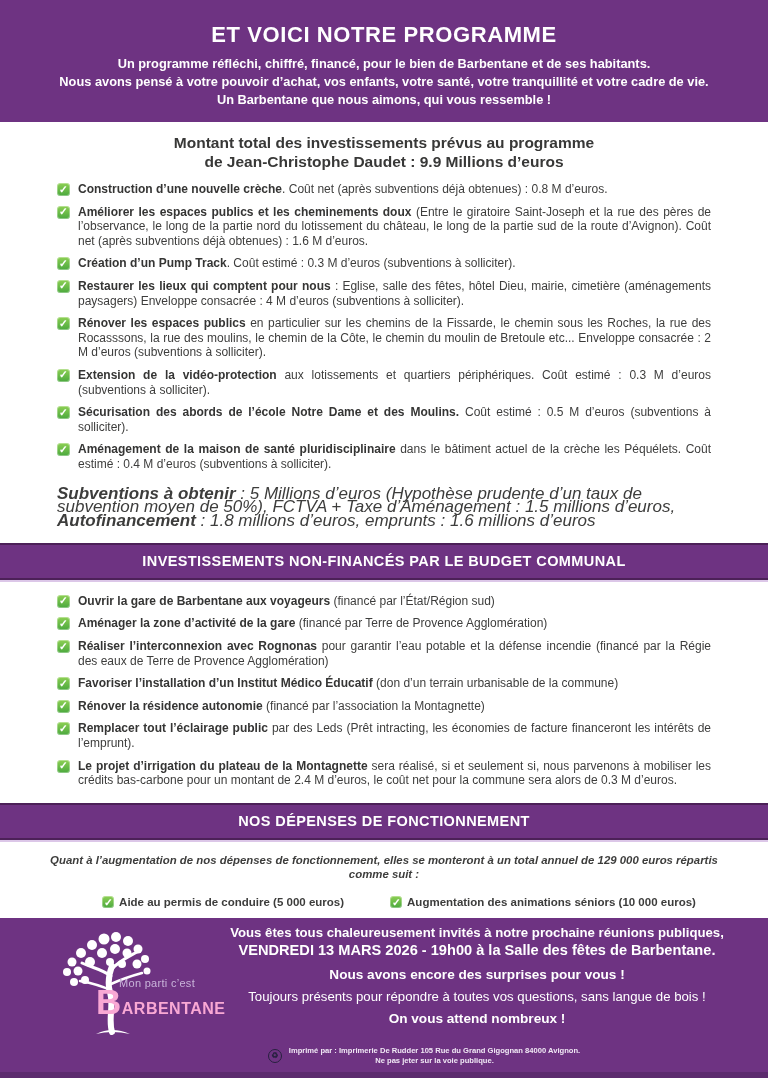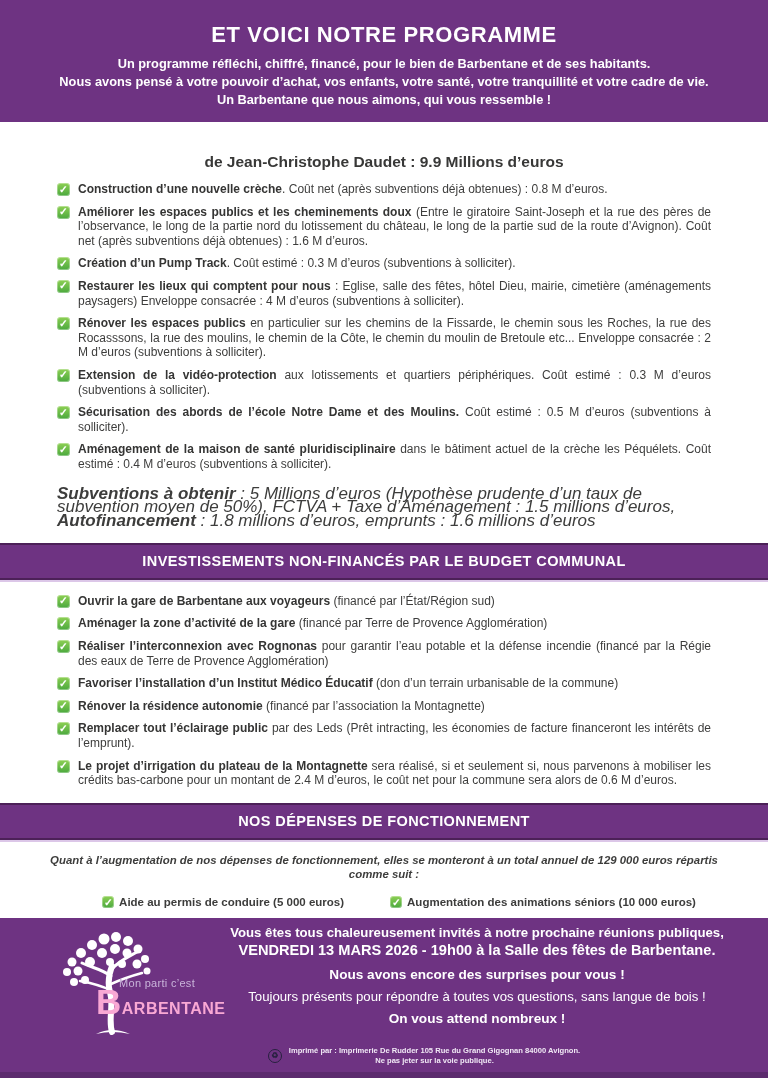--- a/index.html
+++ b/index.html
@@ -112,21 +112,21 @@
 <div class="page">
 
   <header class="hero">
     <h1>ET VOICI NOTRE PROGRAMME</h1>
     <p>Un programme réfléchi, chiffré, financé, pour le bien de Barbentane et de ses habitants.</p>
     <p>Nous avons pensé à votre pouvoir d’achat, vos enfants, votre santé, votre tranquillité et votre cadre de vie.</p>
     <p>Un Barbentane que nous aimons, qui vous ressemble !</p>
   </header>
 
   <h2 class="sec-heading">
-    <br>
+    <span>Montant total des investissements prévus au programme</span><br>
     <span>de Jean-Christophe Daudet : 9.9 Millions d’euros</span>
   </h2>
 
   <div class="checklist">
     <div class="item">
       <span class="check"></span>
       <p class="item-text"><b>Construction d’une nouvelle crèche</b><span>. Coût net (après subventions déjà obtenues) : 0.8 M d’euros.</span></p>
     </div>
     <div class="item">
       <span class="check"></span>
@@ -187,21 +187,21 @@
     <div class="item">
       <span class="check"></span>
       <p class="item-text"><b>Rénover la résidence autonomie</b><span> (financé par l’association la Montagnette)</span></p>
     </div>
     <div class="item">
       <span class="check"></span>
       <p class="item-text"><b>Remplacer tout l’éclairage public</b><span> par des Leds (Prêt intracting, les économies de facture financeront les intérêts de l’emprunt).</span></p>
     </div>
     <div class="item">
       <span class="check"></span>
-      <p class="item-text"><b>Le projet d’irrigation du plateau de la Montagnette</b><span> sera réalisé, si et seulement si, nous parvenons à mobiliser les crédits bas-carbone pour un montant de 2.4 M d’euros, le coût net pour la commune sera alors de 0.6 M d’euros.</span></p>
+      <p class="item-text"><b>Le projet d’irrigation du plateau de la Montagnette</b><span> sera réalisé, si et seulement si, nous parvenons à mobiliser les crédits bas-carbone pour un montant de 2.4 M d’euros, le coût net pour la commune sera alors de 0.3 M d’euros.</span></p>
     </div>
   </div>
 
   <div class="banner">
     <span>NOS DÉPENSES DE FONCTIONNEMENT</span>
   </div>
 
   <p class="ops-intro">Quant à l’augmentation de nos dépenses de fonctionnement, elles se monteront à un total annuel de 129 000 euros répartis comme suit :</p>
 
   <div class="ops-row">

